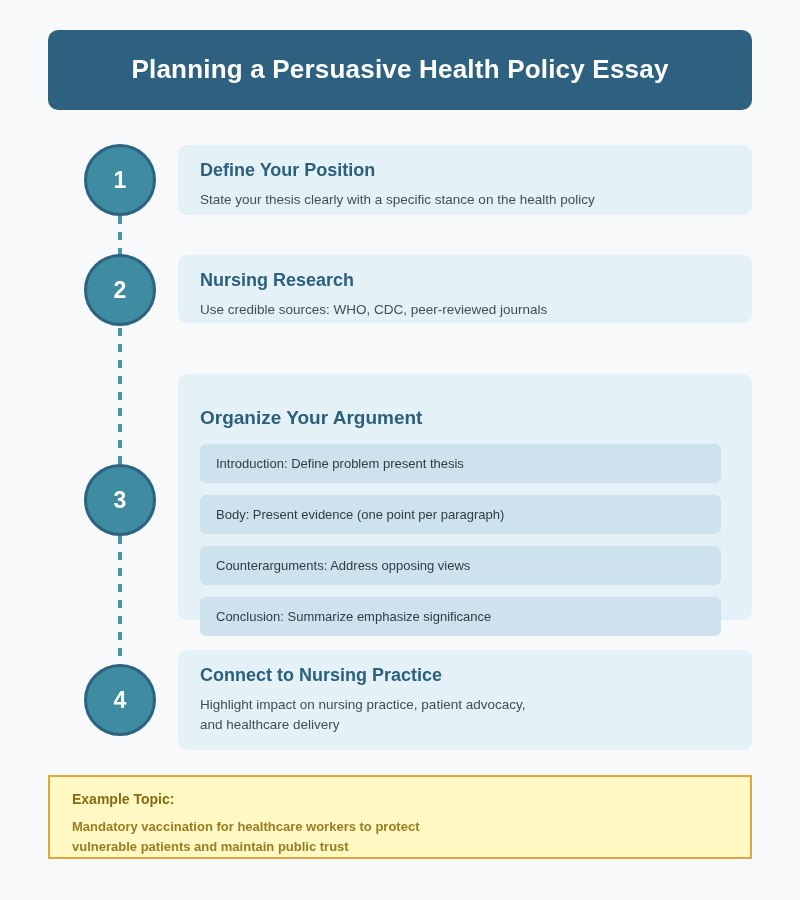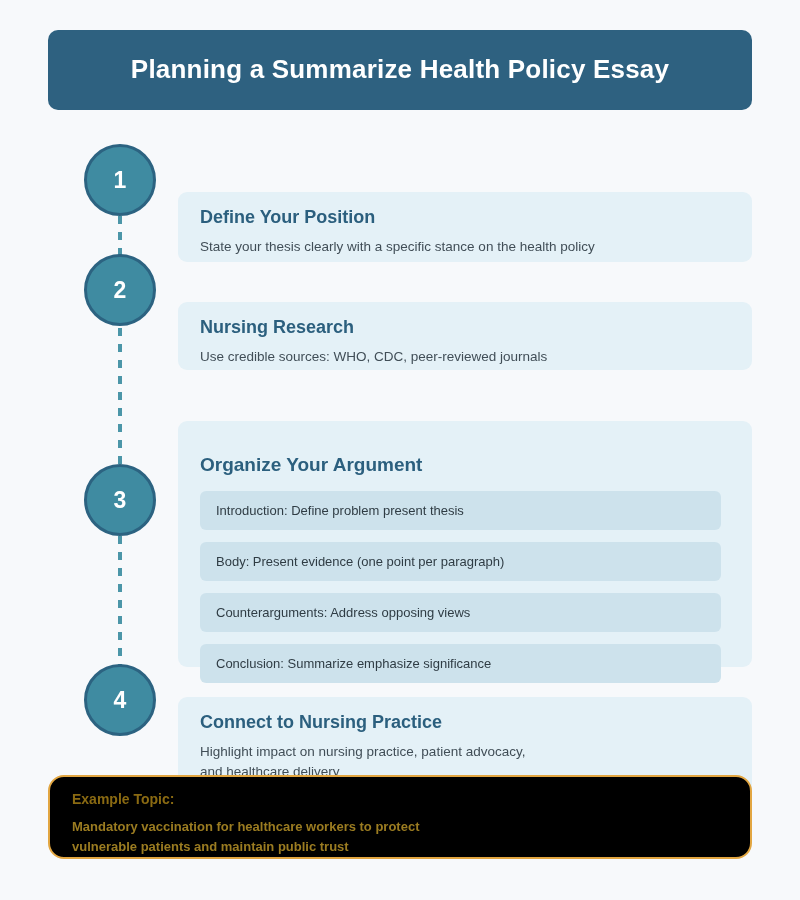--- a/index.html
+++ b/index.html
@@ -77,21 +77,20 @@
 
   
   .step-card {
     position: absolute;
     left: 178px;
     width: 574px;
     background: #e4f1f7;
     border-radius: 9px;
     box-sizing: border-box;
     padding: 16px 22px 18px 22px;
-    margin-top: 47px;
   }
   .card-1 { top: 145px; height: 70px; padding-top: 14px; }
   .card-2 { top: 255px; height: 68px; padding-top: 14px; }
   .card-3 { top: 374px; height: 246px; padding-top: 32px; }
   .card-4 { top: 650px; height: 100px; padding-top: 14px; }
 
   .card-title {
     color: #2b5f7e;
     font-size: 18px;
     font-weight: bold;
@@ -130,23 +129,23 @@
   }
   .sub-item:last-child { margin-bottom: 0; }
 
   
   .example-box {
     position: absolute;
     left: 48px;
     top: 775px;
     width: 704px;
     height: 84px;
-    background: #000000;
+    background: #fef9c3;
     border: 2px solid #e2a641;
-    border-radius: 16px;
+    border-radius: 1px;
     box-sizing: border-box;
     padding: 14px 22px;
   }
   .example-label {
     color: #8a6a12;
     font-size: 14px;
     font-weight: bold;
     margin: 0 0 10px 0;
   }
   .example-text {
@@ -156,21 +155,21 @@
     margin: 0;
     font-weight: bold;
   }
 </style>
 </head>
 <body>
 
 <div class="page">
 
   <div class="header-banner">
-    <div class="header-title">Planning a Summarize Health Policy Essay</div>
+    <div class="header-title">Planning a Persuasive Health Policy Essay</div>
   </div>
 
   <div class="rail"></div>
 
   <div class="step-circle circle-1">
     <span>1</span>
   </div>
   <div class="step-card card-1">
     <h2 class="card-title">Define Your Position</h2>
     <p class="card-desc">State your thesis clearly with a specific stance on the health policy</p>

